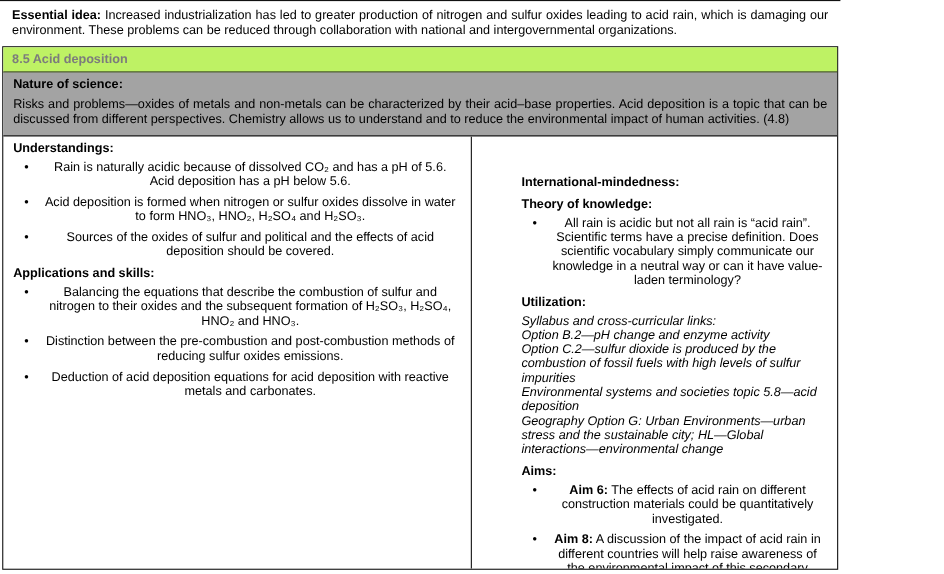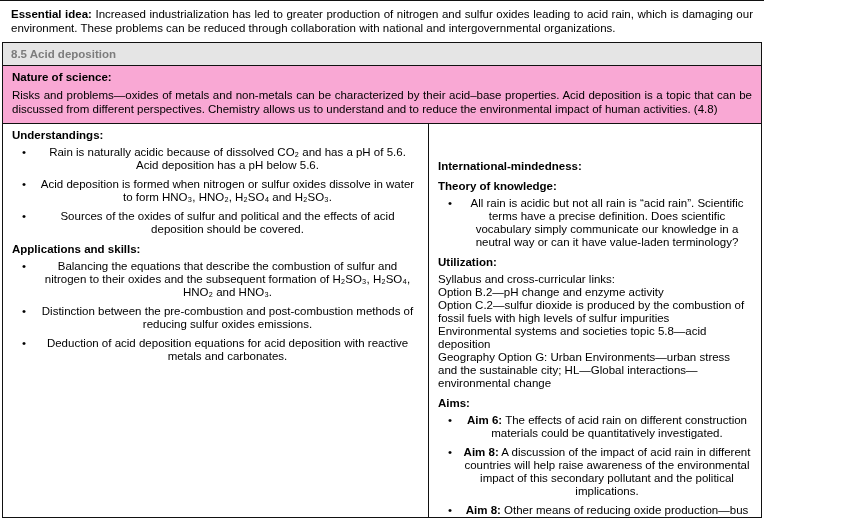--- a/index.html
+++ b/index.html
@@ -8,38 +8,38 @@
     font-family:"Liberation Sans","DejaVu Sans",sans-serif;
     font-size:11.5px;
     -webkit-font-smoothing:antialiased;
   }
   .page{position:relative;width:764px;height:522px;}
   .top-rule{border-top:1.4px solid #111;height:0;}
   .essential{margin:0;padding:6px 11px 7px 11px;line-height:14px;text-align:justify;}
   .b{font-weight:bold;}
   .table{margin:0 2px;border:1.3px solid #111;}
   .topic-bar{
-    background:#e5e5e5;color:#7c7c7c;font-weight:bold;
+    background:#bef264;color:#7c7c7c;font-weight:bold;
     padding:5px 8px 4px 8px;border-bottom:1.3px solid #111;line-height:13px;
   }
-  .nos{background:#f9a8d4;border-bottom:1.3px solid #111;padding:5px 9px 7px 9px;}
+  .nos{background:#a3a3a3;border-bottom:1.3px solid #111;padding:5px 9px 7px 9px;}
   .nos .h{margin:0 0 5px 0;}
   .nos-text{margin:0;line-height:13.5px;text-align:justify;}
-  .cols{display:flex;height:393px;overflow:hidden;}
+  .cols{display:flex;height:393px;overflow:hidden;gap:36px;}
   .col{box-sizing:border-box;overflow:hidden;}
   .col-l{width:426px;border-right:1.3px solid #111;}
   .col-r{flex:1;margin-top:31px;}
   .h{font-weight:bold;line-height:13px;}
   .col .h{margin:7px 9px 4px 9px;}
   .col .h.first{margin-top:5px;}
   .li{display:flex;margin:0 0 6px 0;line-height:13px;}
   .mk{flex:0 0 34px;padding-left:19px;box-sizing:border-box;}
   .mk::before{content:"\2022";}
   .tx{flex:1;padding-right:10px;text-align:center;}
-  .plain{margin:0 10px 0 9px;line-height:13px;}
+  .plain{margin:0 10px 0 9px;line-height:13px;font-style:italic;}
 </style>
 </head>
 <body>
 
 <div class="page">
 
   <div class="top-rule"></div>
 
   <p class="essential">
     <span class="b">Essential idea:</span>

